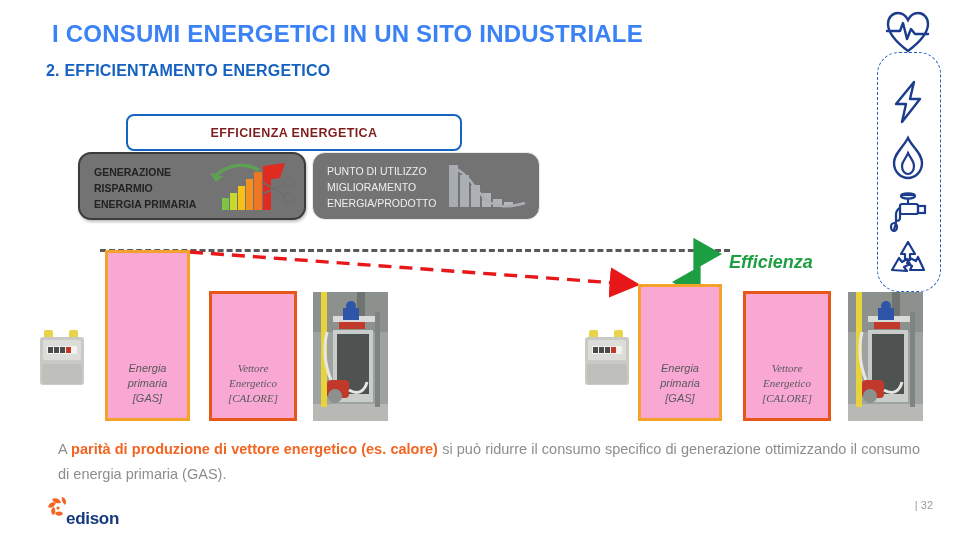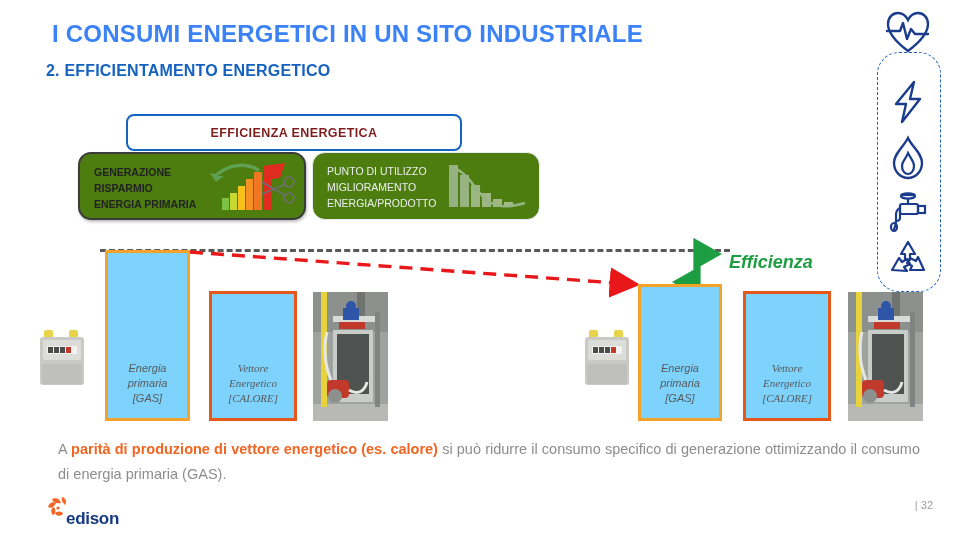--- a/index.html
+++ b/index.html
@@ -27,21 +27,21 @@
   
   .eff-box{
     position:absolute;left:126px;top:114px;width:332px;height:33px;
     border:2px solid #1565C0;border-radius:8px;background:#fff;
     display:flex;align-items:center;justify-content:center;
   }
   .eff-box span{font-size:12.5px;font-weight:bold;color:#7f1d1d;letter-spacing:.4px;}
 
   
   .panel{
-    position:absolute;border-radius:13px;background:#4d7c0f;
+    position:absolute;border-radius:13px;background:#737373;
     box-sizing:border-box;
   }
   .panel-active{
     left:78px;top:152px;width:228px;height:68px;
     border:2px solid #3b3b3b;
     box-shadow:1px 2px 3px rgba(0,0,0,.25);
   }
   .panel-active .ptext{
     position:absolute;left:14px;top:10px;
     font-size:10.5px;font-weight:bold;color:#222;line-height:16px;
@@ -65,21 +65,21 @@
   .baseline{
     position:absolute;left:100px;top:249px;width:630px;height:0;
     border-top:3px dashed #58595B;
   }
 
   
   .overlay{position:absolute;left:0;top:0;width:960px;height:540px;pointer-events:none;}
 
   
   .bar{
-    position:absolute;box-sizing:border-box;background:#7dd3fc;
+    position:absolute;box-sizing:border-box;background:#f9a8d4;
     display:flex;align-items:flex-end;justify-content:center;
   }
   .bar span{
     font-size:11px;font-style:italic;color:#58595B;
     line-height:15px;text-align:center;display:block;
     padding-bottom:12px;white-space:pre-line;
   }
   .bar-gas{border:3px solid #F5A22B;}
   .bar-cal{border:3px solid #E8571A;font-family:Liberation Serif, serif;}
 

